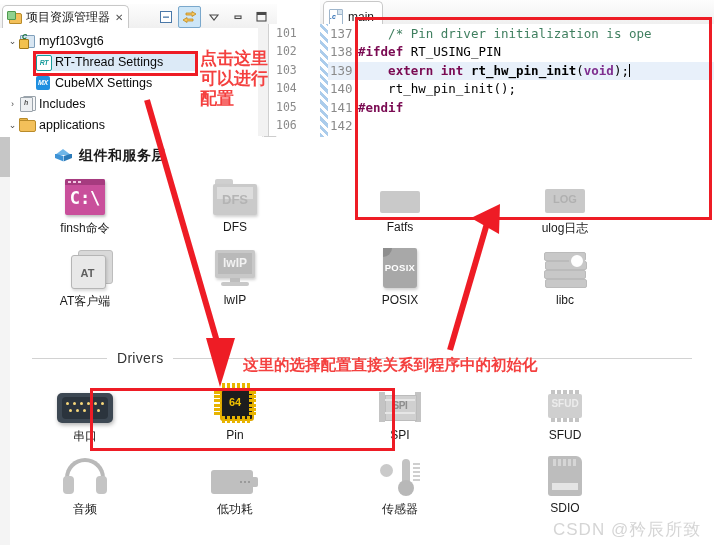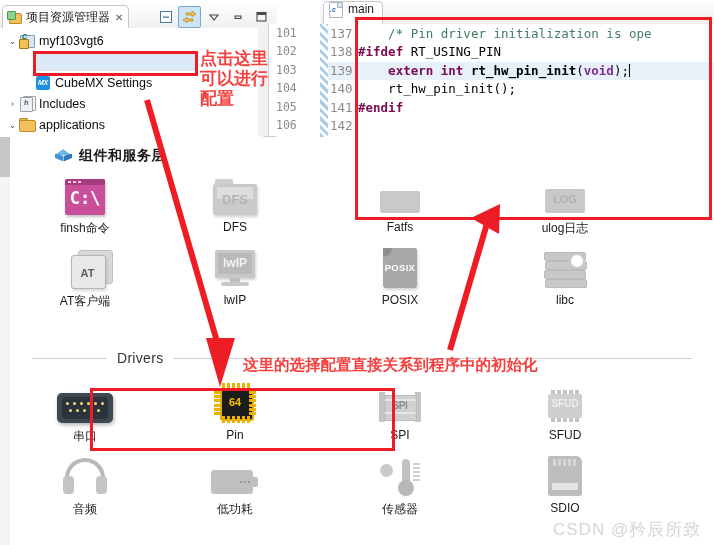--- a/index.html
+++ b/index.html
@@ -85,21 +85,21 @@
 
   
   #editor{
     position:absolute;left:320px;top:0;width:394px;height:222px;
     background:#ffffff;overflow:hidden;
   }
   #editor-tabbar{position:absolute;left:0;top:0;width:394px;height:24px;background:linear-gradient(#fdfdfd,#f0f0f0);}
   .ctab{
     position:absolute;left:3px;top:1px;height:23px;background:#fff;
     border:1px solid #c8c8c8;border-bottom:none;border-radius:5px 5px 0 0;
-    display:flex;align-items:flex-start;gap:5px;padding:0 8px 0 5px;box-sizing:border-box;
+    display:flex;align-items:flex-end;gap:5px;padding:0 8px 0 5px;box-sizing:border-box;
   }
   .cfile-icon{width:14px;height:15px;position:relative;flex:none;}
   .cfile-icon .pg{position:absolute;left:0;top:0;width:12px;height:14px;background:#fff;border:1px solid #9fb6cc;border-radius:1px;}
   .cfile-icon .fold{position:absolute;right:1px;top:1px;width:4px;height:4px;background:#d7e4ef;border-left:1px solid #9fb6cc;border-bottom:1px solid #9fb6cc;}
   .cfile-icon .c{position:absolute;left:1px;top:4px;font-size:7px;color:#2f6fb5;font-weight:bold;}
 
   #code-area{position:absolute;left:0;top:24px;width:394px;height:198px;background:#fff;}
   #gutter-mark{position:absolute;left:0;top:0;width:8px;height:198px;
     background:repeating-linear-gradient(45deg,#9cc3e8 0 3px,#ffffff 3px 6px);opacity:.85;}
   .code-line{
@@ -275,20 +275,27 @@
         <div class="trow" style="top: 2px; left: 6px;">
           <span class="twist">⌄</span>
           <span class="ticon ic-proj">
             <i class="b"></i>
             <i class="c">C</i>
             <i class="w"></i>
           </span>
           <span class="tlabel">myf103vgt6</span>
         </div>
         <div class="sel-row" style="left: 35px; top: 23px; width: 160px; height: 20px;"></div>
+        <div class="trow" style="top: 23px; left: 22px;">
+          <span class="twist"></span>
+          <span class="ticon">
+            <i class="ic-rt">RT</i>
+          </span>
+          <span class="tlabel">RT-Thread Settings</span>
+        </div>
         <div class="trow" style="top: 44px; left: 22px;">
           <span class="twist"></span>
           <span class="ticon">
             <i class="ic-mx">MX</i>
           </span>
           <span class="tlabel">CubeMX Settings</span>
         </div>
         <div class="trow" style="top: 65px; left: 6px;">
           <span class="twist">›</span>
           <span class="ticon ic-inc">

